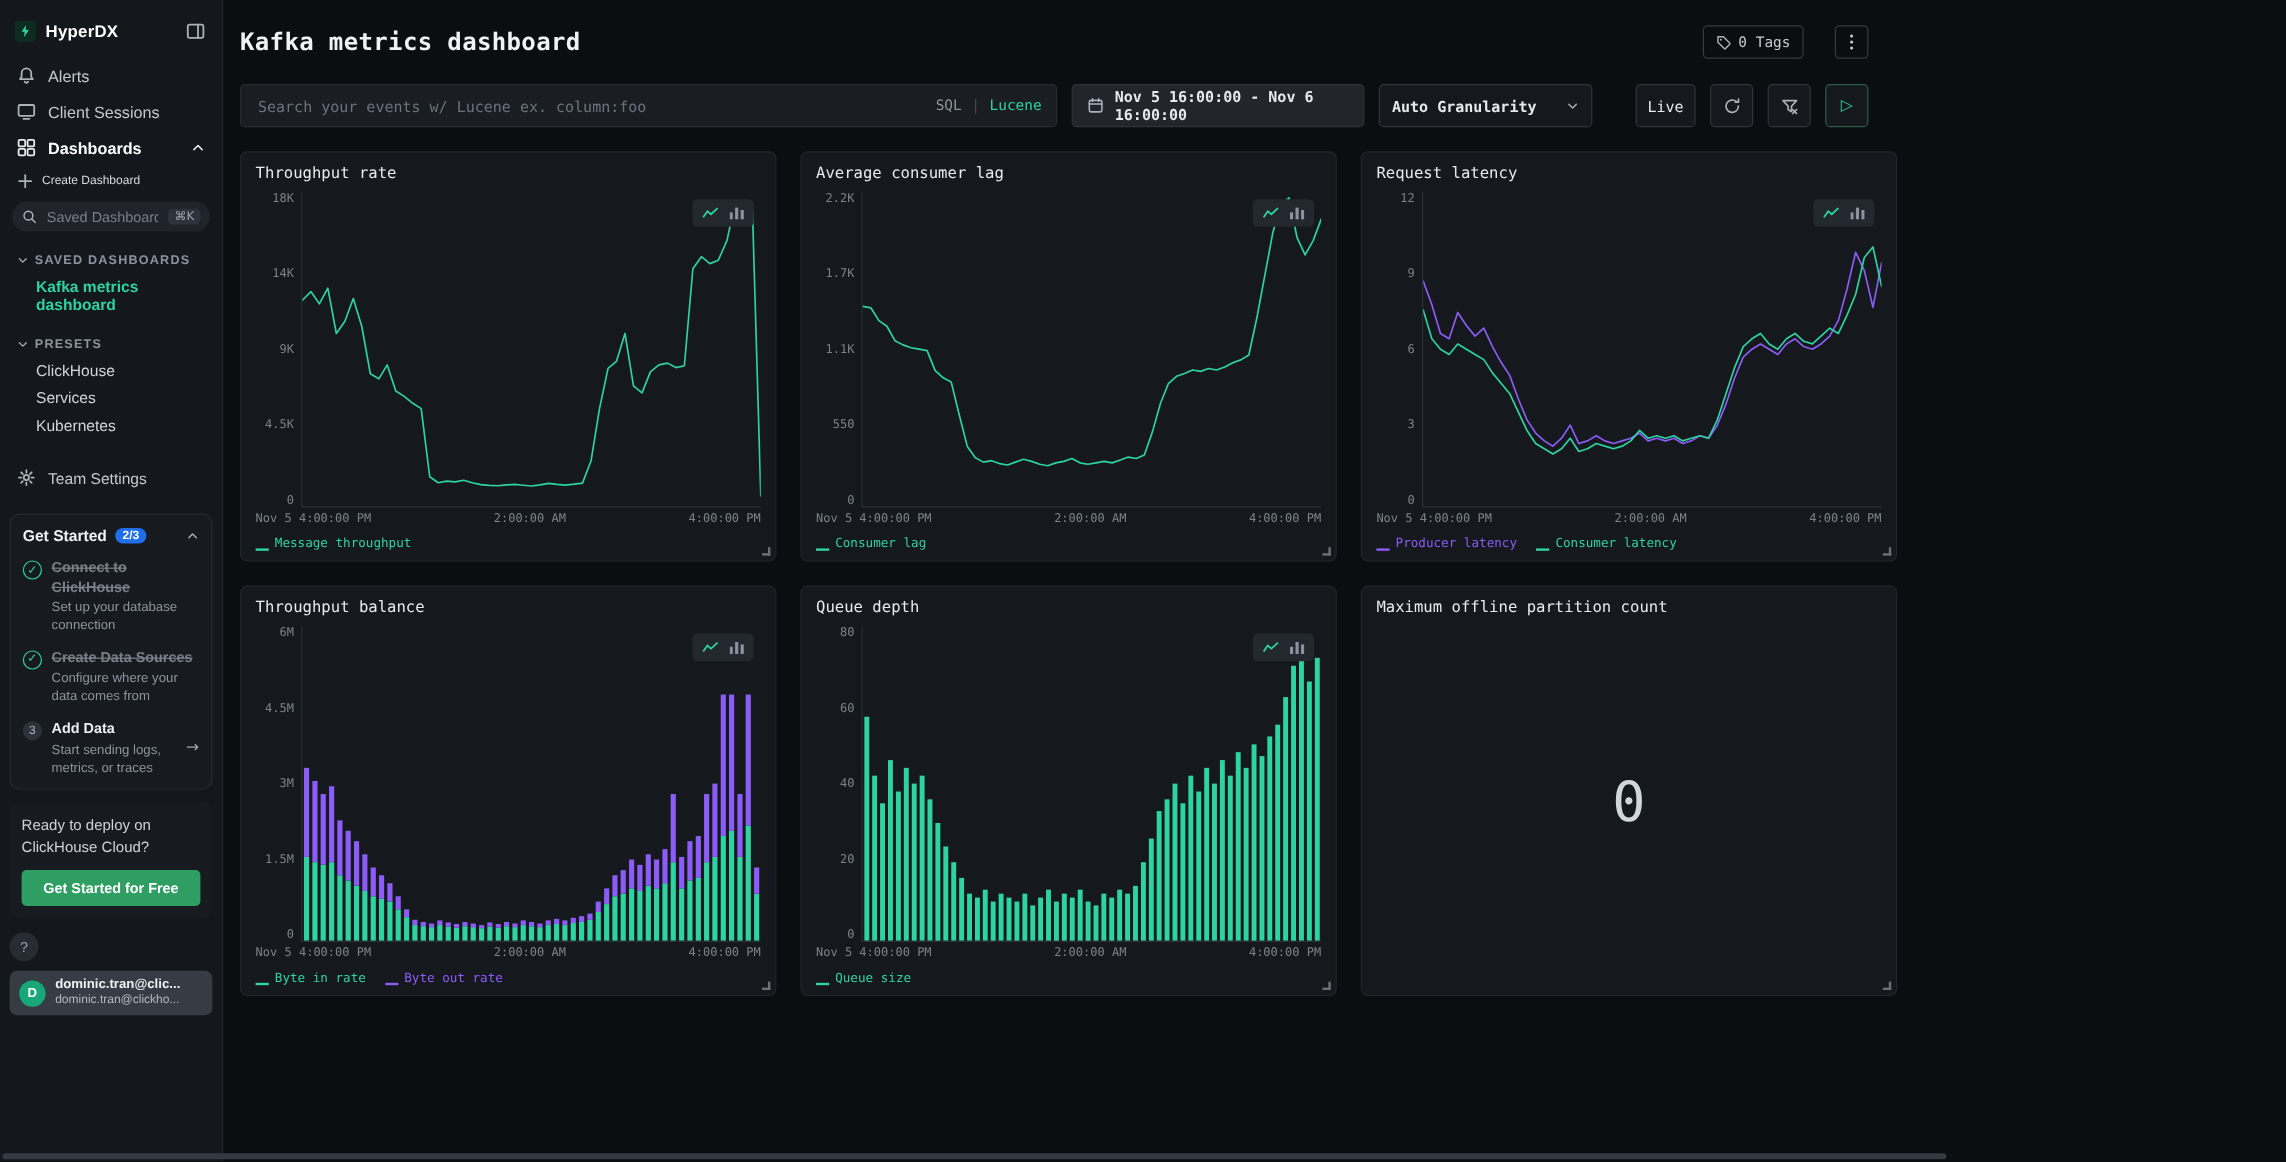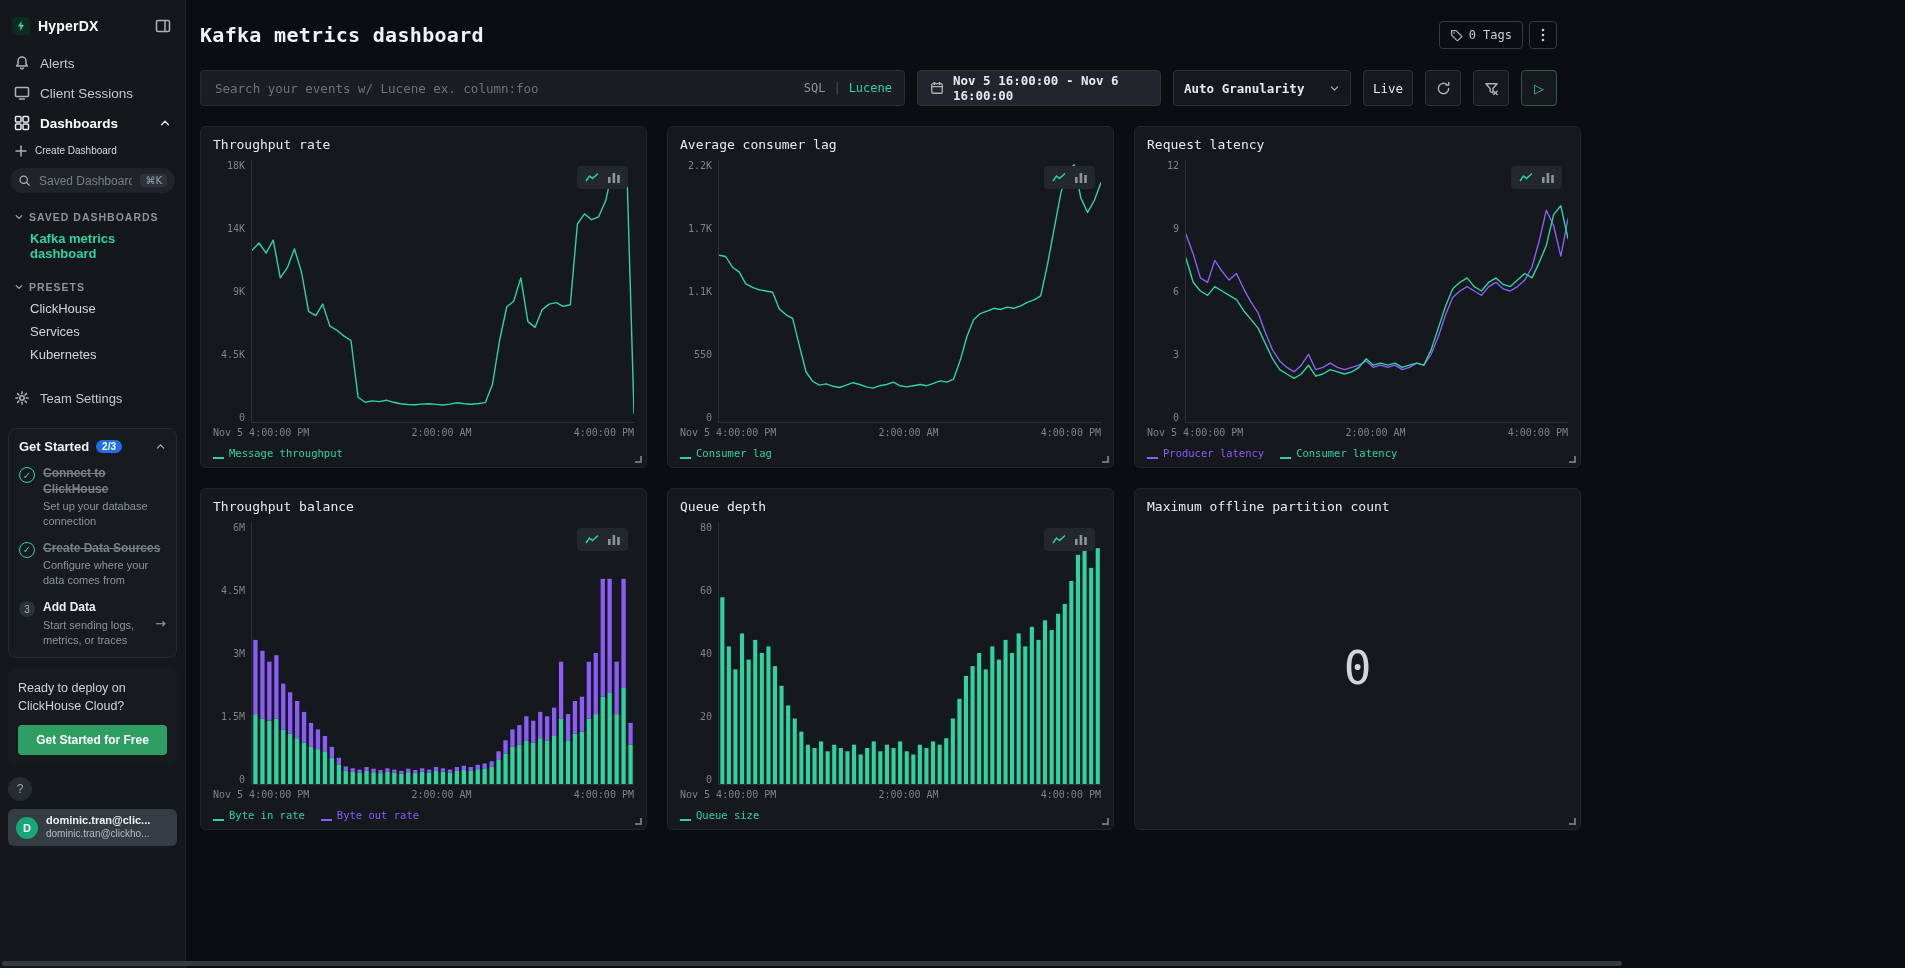--- a/index.html
+++ b/index.html
@@ -52,35 +52,35 @@
   .user-chip { margin:8px 0 10px; background:#363c44; border-radius:6px; display:flex; align-items:center; gap:8px; padding:5px 8px; cursor:pointer; }
   .avatar { width:22px; height:22px; min-width:22px; border-radius:50%; background:#18a877; color:#fff; font-size:11px; font-weight:700; display:flex; align-items:center; justify-content:center; }
   .user-name { font-size:11px; font-weight:700; color:#eef1f4; line-height:1.25; white-space:nowrap; }
   .user-email { font-size:10px; color:#b3bac1; line-height:1.25; white-space:nowrap; }
 
   
   .main { flex:1; padding:18px 0 0 14px; position:relative; font-family:"DejaVu Sans Mono", monospace; }
   .content { width:1357px; }
   .page-head { display:flex; align-items:center; height:34px; }
   .page-title { font-size:20px; font-weight:700; color:#f0f3f5; letter-spacing:.3px; }
-  .head-right { margin-left:auto; display:flex; gap:6px; }
+  .head-right { margin-left:auto; display:flex; gap:26px; }
   .tags-btn { display:flex; align-items:center; gap:6px; border:1px solid #343a41; background:transparent; border-radius:4px; padding:0 10px; height:28px; color:#c7ced4; font-size:12px; font-family:"DejaVu Sans Mono", monospace; cursor:pointer; }
   .kebab-btn { width:28px; height:28px; border:1px solid #343a41; background:transparent; border-radius:4px; display:flex; align-items:center; justify-content:center; cursor:pointer; }
 
   .toolbar { display:flex; gap:12px; margin-top:18px; height:36px; }
   .ev-search { flex:1; background:#1a1e23; border:1px solid #272c33; border-radius:4px; display:flex; align-items:center; padding:0 12px; gap:8px; }
   .ev-search input { flex:1; min-width:0; background:transparent; border:none; outline:none; color:#cfd6dd; font-size:12.5px; font-family:"DejaVu Sans Mono", monospace; }
   .ev-search input::placeholder { color:#6a737d; }
   .lang-sql { color:#8b949e; font-size:12px; cursor:pointer; }
   .lang-div { color:#454c54; font-size:12px; }
   .lang-lucene { color:#2dd4a0; font-size:12px; cursor:pointer; }
   .date-picker { width:244px; background:#22262c; border:1px solid #2e343b; border-radius:4px; display:flex; align-items:center; gap:9px; padding:0 12px; color:#e6e9ec; font-size:12.5px; font-weight:700; cursor:pointer; }
   .gran-select { width:178px; border:1px solid #2e343b; background:#15181d; border-radius:4px; display:flex; align-items:center; padding:0 10px; color:#e6e9ec; font-size:12.5px; font-weight:700; cursor:pointer; }
   .gran-select .chev { margin-left:auto; }
-  .live-btn { width:50px; border:1px solid #2e343b; background:#15181d; border-radius:4px; color:#e6e9ec; font-size:12.5px; font-family:"DejaVu Sans Mono", monospace; cursor:pointer; }
+  .live-btn { width:50px; border:1px solid #2e343b; background:#15181d; border-radius:4px; color:#e6e9ec; font-size:12.5px; font-family:"DejaVu Sans Mono", monospace; cursor:pointer;margin-left:24px; }
   .sq-btn { width:36px; min-width:36px; border:1px solid #2e343b; background:#15181d; border-radius:4px; display:flex; align-items:center; justify-content:center; cursor:pointer; color:#c7ced4; }
   .sq-btn.play { border-color:#2c5c48; color:#2dd4a0; font-size:13px; font-family:"DejaVu Sans", sans-serif; }
 
   
   .grid { margin-top:20px; display:grid; grid-template-columns:repeat(3, 447px); gap:20px; }
   .panel { height:342px; background:#15181d; border:1px solid #21262c; border-radius:6px; padding:10px 12px 8px; position:relative; display:flex; flex-direction:column; }
   .panel-title { font-size:13px; color:#e8ebee; }
   .panel-mid { flex:1; display:flex; margin-top:8px; min-height:0; }
   .yaxis { width:38px; min-width:38px; display:flex; flex-direction:column; justify-content:space-between; align-items:flex-end; padding-right:6px; font-size:10px; color:#7b838c; }
   .plot { flex:1; position:relative; border-left:1px solid #2a3036; border-bottom:1px solid #2a3036; min-width:0; }

